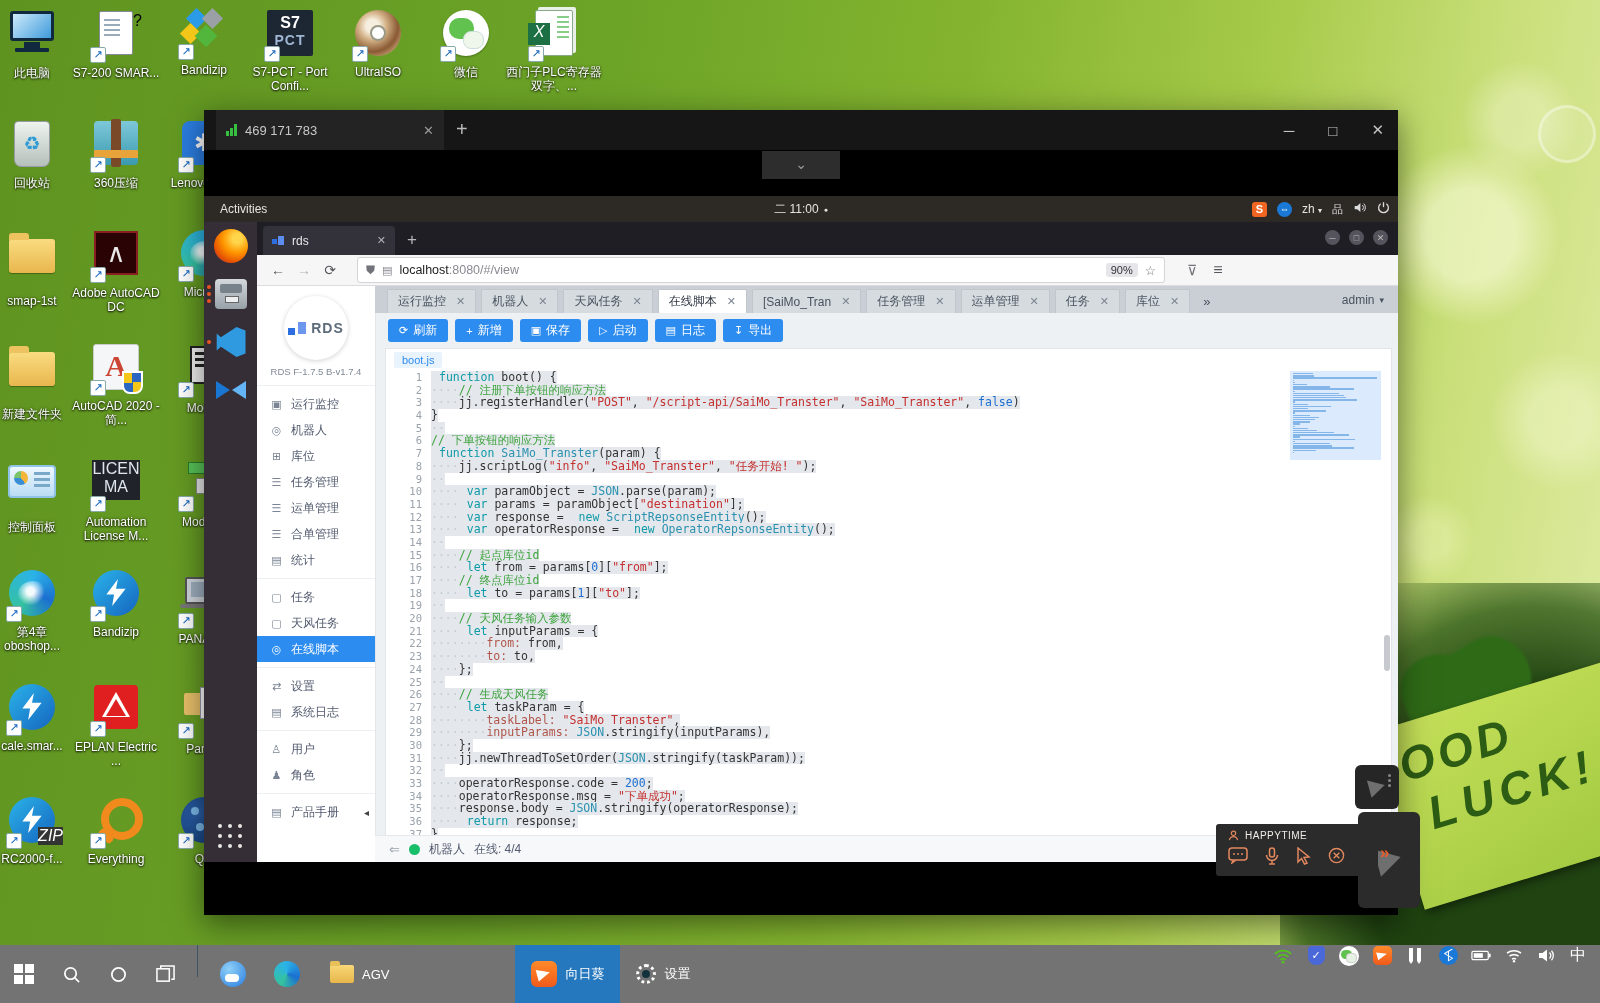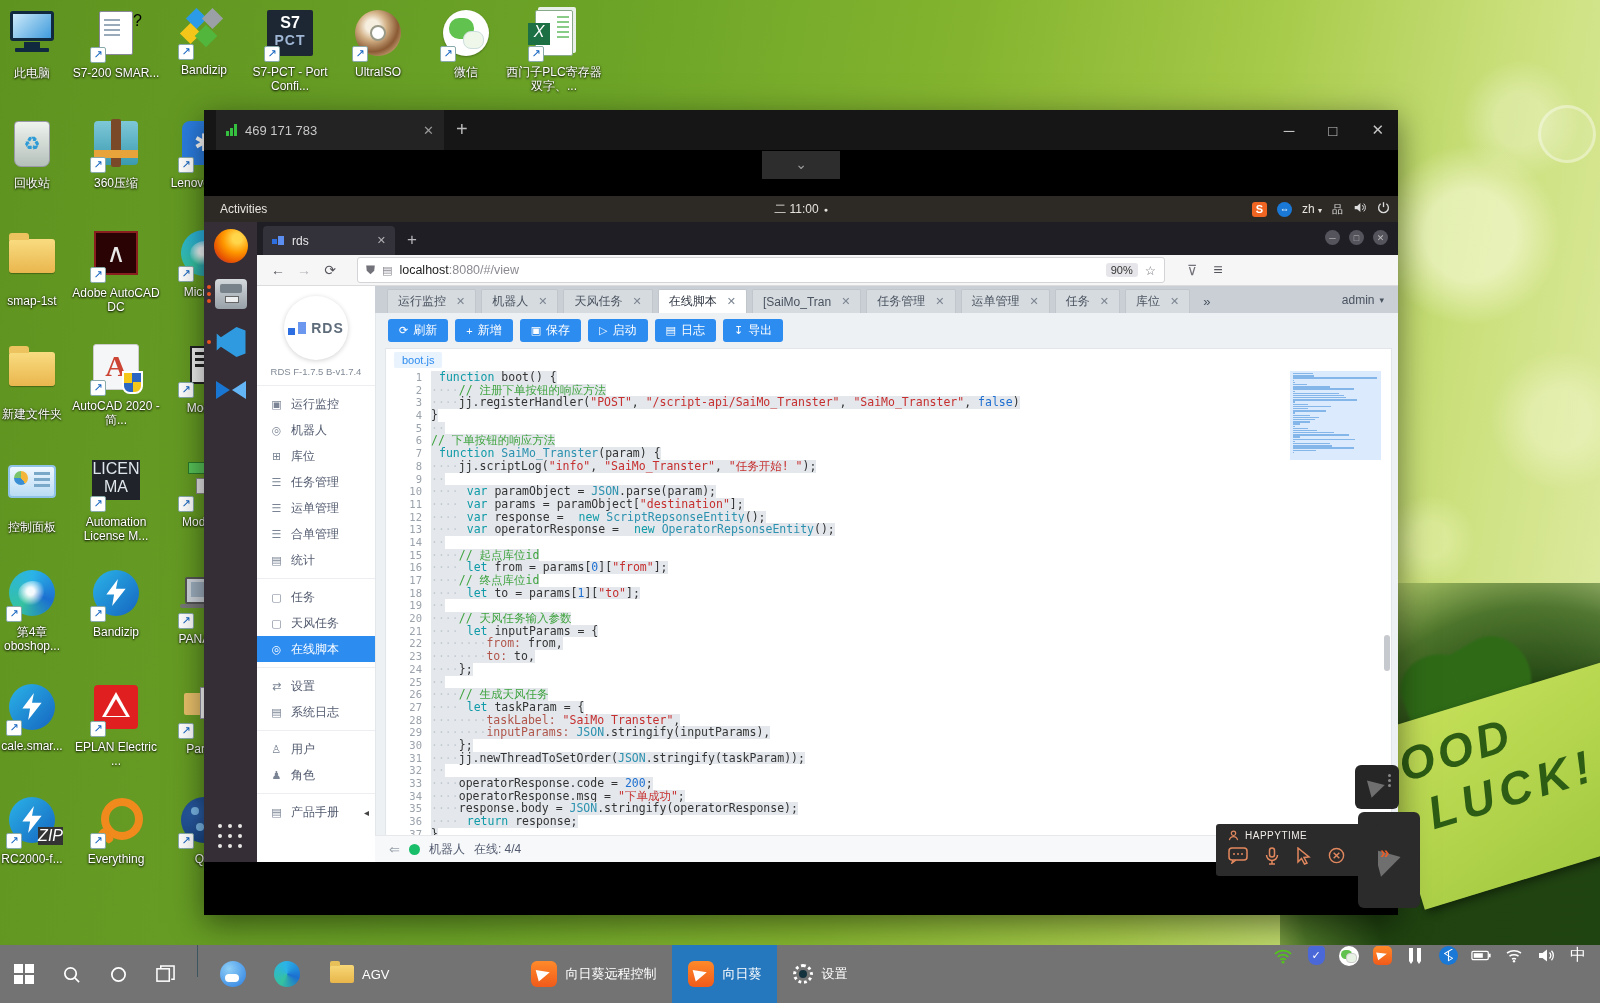--- a/index.html
+++ b/index.html
@@ -826,26 +826,20 @@
       <div style="width:26px;height:26px;border-radius:50%;background:conic-gradient(from 210deg,#35c2a0,#2bb3e8 40%,#1b6fd0 72%,#35c2a0);"></div>
     </div>
     <div class="tb-app">
       <div style="width:24px;height:18px;background:linear-gradient(#f7d877,#e8b54a);border-radius:2px;position:relative;">
           <div style="position:absolute;left:0;top:-4px;width:10px;height:5px;background:#e8c05a;border-radius:2px 2px 0 0;"></div>
         </div>
       <span>AGV</span>
     </div>
     <div style="width:110px;"></div>
     <div id="tb-apps" style="display:flex;height:58px;">
-        <div class="tb-app">
-          <div style="width:26px;height:26px;border-radius:6px;background:linear-gradient(#ff8a2a,#f05a1a);position:relative;">
-            <i style="position:absolute;left:6px;top:7px;border-top:6px solid transparent;border-bottom:6px solid transparent;border-left:13px solid #fff;transform:rotate(-15deg);"></i>
-          </div>
-          <span>向日葵远程控制</span>
-        </div>
         <div class="tb-app active">
           <div style="width:26px;height:26px;border-radius:6px;background:linear-gradient(#ff8a2a,#f05a1a);position:relative;">
             <i style="position:absolute;left:6px;top:7px;border-top:6px solid transparent;border-bottom:6px solid transparent;border-left:13px solid #fff;transform:rotate(-15deg);"></i>
           </div>
           <span>向日葵</span>
         </div>
         <div class="tb-app">
           <div style="width:20px;height:20px;border:3px dotted #fff;border-radius:50%;position:relative;box-sizing:border-box;">
             <i style="position:absolute;inset:3px;background:#14323e;border-radius:50%;"></i>
           </div>

